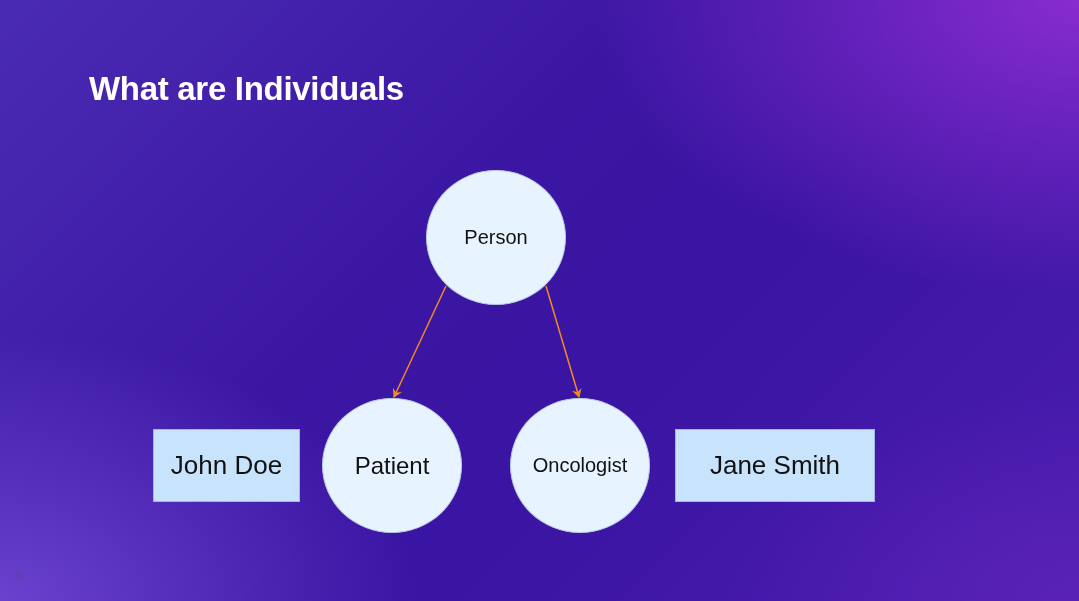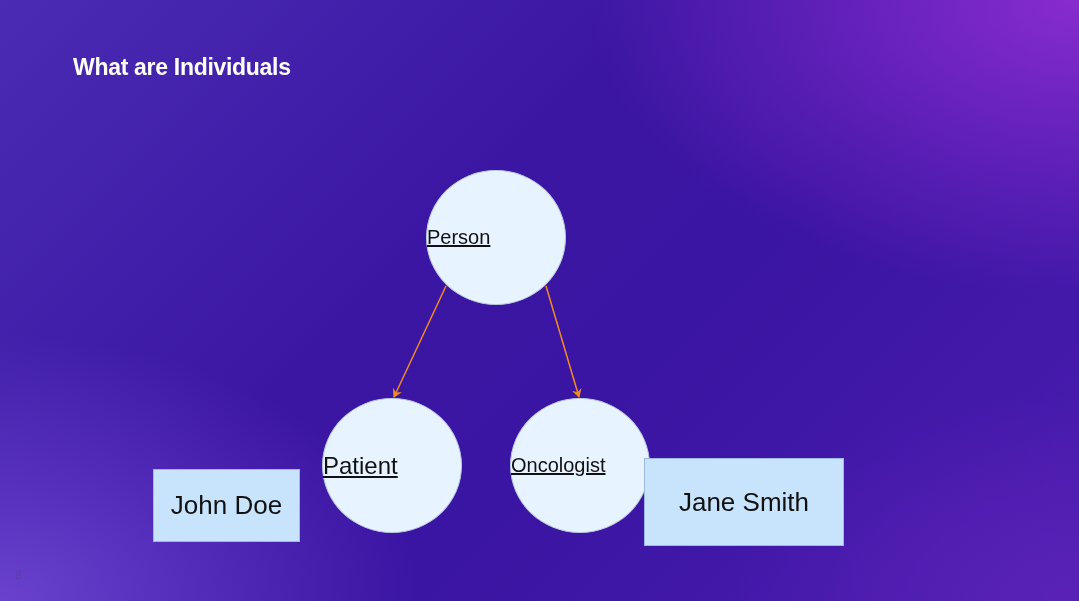--- a/index.html
+++ b/index.html
@@ -7,32 +7,32 @@
     width: 1079px; height: 601px; overflow: hidden; position: relative;
     font-family: "Liberation Sans", "DejaVu Sans", sans-serif;
     background:
       radial-gradient(ellipse 700px 420px at 1079px 0px, rgba(140,45,210,0.95) 0%, rgba(140,45,210,0) 70%),
       radial-gradient(ellipse 600px 380px at 0px 601px, rgba(110,70,210,0.9) 0%, rgba(110,70,210,0) 70%),
       radial-gradient(ellipse 500px 300px at 1079px 601px, rgba(95,35,185,0.8) 0%, rgba(95,35,185,0) 70%),
       linear-gradient(135deg, #4a2bb3 0%, #3b16a3 40%, #3a14a2 60%, #4a1db0 100%);
   }
   .title {
     position: absolute; left: 73px; top: 54px;
-    color: #ffffff; font-size: 23px; font-weight: bold; letter-spacing: -0.3px;
-    margin: 0;
+    color: #ffffff; font-size: 33px; font-weight: bold; letter-spacing: -0.3px;
+    margin: 16px;
   }
   .page-num {
     position: absolute; left: 15px; top: 568px;
     color: #5a3fb0; font-size: 12px;
   }
   .node {
     position: absolute; border-radius: 50%;
     background: #e7f3fe; border: 1px solid #b9c9df;
-    display: flex; align-items: center; justify-content: flex-start;
-    color: #111; box-sizing: border-box; text-decoration: underline;
+    display: flex; align-items: center; justify-content: center;
+    color: #111; box-sizing: border-box;
   }
   .box {
     position: absolute; background: #c8e4fc; border: 1px solid #9fb7e3;
     display: flex; align-items: center; justify-content: center;
     color: #111; font-size: 26px; box-sizing: border-box;
   }
   svg.edges { position: absolute; left: 0; top: 0; }
 </style>
 </head>
 <body>
@@ -54,21 +54,21 @@
 </div>
 
 <div class="node" style="left:322px; top:398px; width:140px; height:135px; font-size:24px;">
   <span>Patient</span>
 </div>
 
 <div class="node" style="left:510px; top:398px; width:140px; height:135px; font-size:20px;">
   <span>Oncologist</span>
 </div>
 
-<div class="box" style="left:153px; top:429px; width:147px; height:73px;margin-top:40px;">
+<div class="box" style="left:153px; top:429px; width:147px; height:73px;">
   <span>John Doe</span>
 </div>
 
-<div class="box" style="left:644px; top:429px; width:200px; height:88px;margin-top:29px;">
+<div class="box" style="left:675px; top:429px; width:200px; height:73px;">
   <span>Jane Smith</span>
 </div>
 
 <div class="page-num">8</div>
 
 </body></html>

